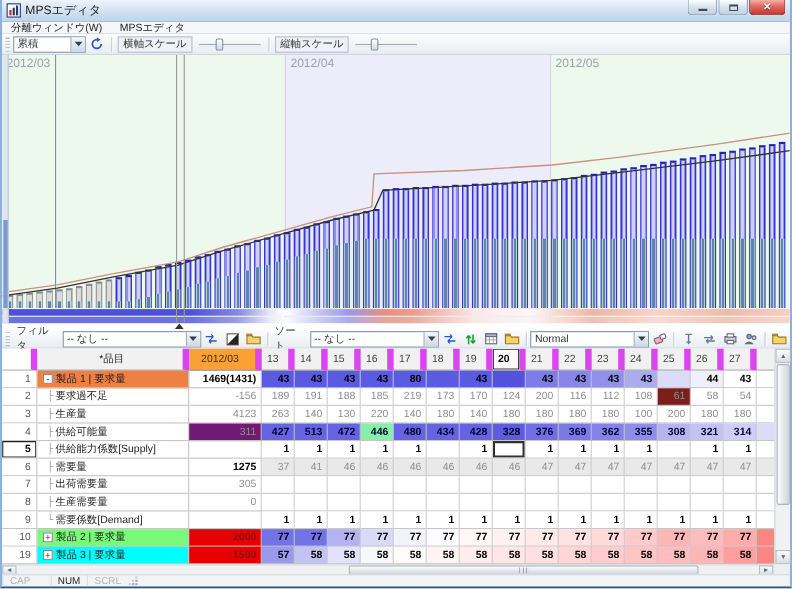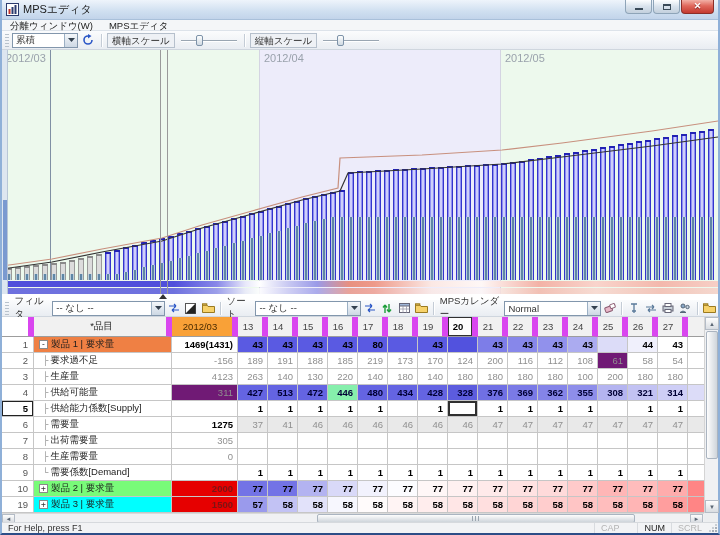--- a/index.html
+++ b/index.html
@@ -486,21 +486,20 @@
           <path d="M4 3 L4 9.5 M7.5 3 L7.5 9.5 M0.5 6 L10.5 6" stroke="#99a" stroke-width="0.8"></path>
         </svg>
       </div>
     <div class="fico">
         <svg width="13" height="10" viewBox="0 0 13 10">
           <path d="M0.5 2 L0.5 9.5 L12.5 9.5 L12.5 3.5 L6 3.5 L4.8 2 Z" fill="#f7d26a" stroke="#9a7a20"></path>
           <rect x="0.5" y="0.8" width="4.3" height="1.4" fill="#f7d26a" stroke="#9a7a20"></rect>
         </svg>
       </div>
     <div class="sep"></div>
-    <span style="margin:0 3px">MPSカレンダー</span>
     <div class="combo" style="width:108px">
       <span class="cval">Normal</span>
       <span class="carr">
           <svg width="7" height="4" viewBox="0 0 7 4">
             <path d="M0 0 L7 0 L3.5 4 Z" fill="#33404e"></path>
           </svg>
         </span>
     </div>
     <div class="fico">
         <svg width="12" height="10" viewBox="0 0 12 10">
@@ -601,21 +600,21 @@
         <div class="gc gc c-day rs-muted" style="background: rgb(255, 255, 255);">188</div>
         <div class="gc gc c-day rs-muted" style="background: rgb(255, 255, 255);">185</div>
         <div class="gc gc c-day rs-muted" style="background: rgb(255, 255, 255);">219</div>
         <div class="gc gc c-day rs-muted" style="background: rgb(255, 255, 255);">173</div>
         <div class="gc gc c-day rs-muted" style="background: rgb(255, 255, 255);">170</div>
         <div class="gc gc c-day rs-muted" style="background: rgb(255, 255, 255);">124</div>
         <div class="gc gc c-day rs-muted" style="background: rgb(255, 255, 255);">200</div>
         <div class="gc gc c-day rs-muted" style="background: rgb(255, 255, 255);">116</div>
         <div class="gc gc c-day rs-muted" style="background: rgb(255, 255, 255);">112</div>
         <div class="gc gc c-day rs-muted" style="background: rgb(255, 255, 255);">108</div>
-        <div class="gc gc c-day rs-muted" style="background: #701a75;">61</div>
+        <div class="gc gc c-day rs-muted" style="background: #7f1d1d;">61</div>
         <div class="gc gc c-day rs-muted" style="background: rgb(255, 255, 255);">58</div>
         <div class="gc gc c-day rs-muted" style="background: rgb(255, 255, 255);">54</div>
         <div class="gc gc c-sliver" style="background: rgb(255, 255, 255);"></div>
       </div>
       <div class="grow">
         <div class="gc gc c-num">3</div>
         <div class="gc gc c-label">
           <span class="tree">├</span>
           <span>生産量</span>
         </div>
@@ -840,19 +839,18 @@
   <div class="hscroll">
     <div class="hbtn" style="left:0">◄</div>
     <div class="hthumb">
         <div class="griplines"></div>
       </div>
     <div class="hbtn" style="left:688px">►</div>
   </div>
   <div class="corner"></div>
 
   <div class="statusbar">
-    <span class="stmsg">For Help, press F1</span>
     <span class="stind" id="ind0">CAP</span>
     <span class="stind active" id="ind1">NUM</span>
     <span class="stind" id="ind2">SCRL</span>
     <span class="rgrip"></span>
   </div>
 </div>
 
 </body></html>

